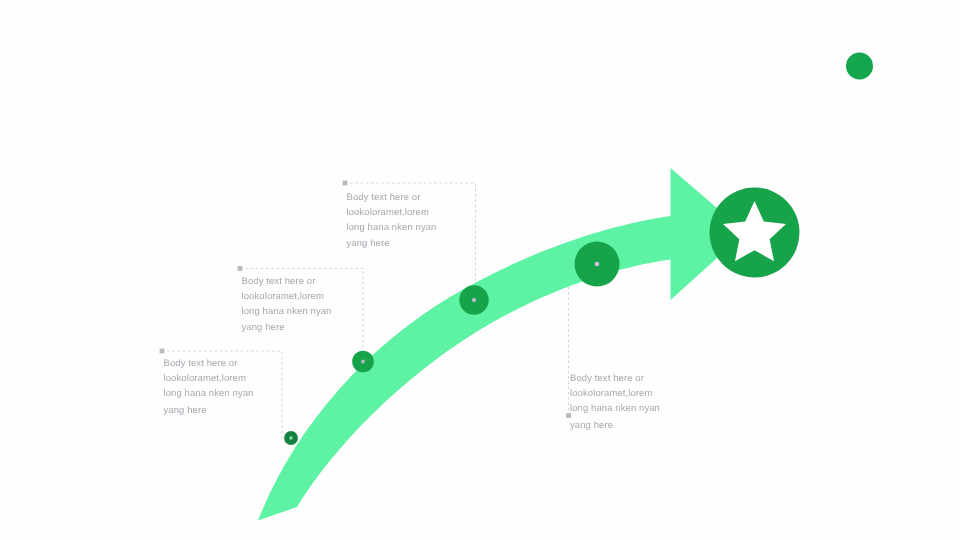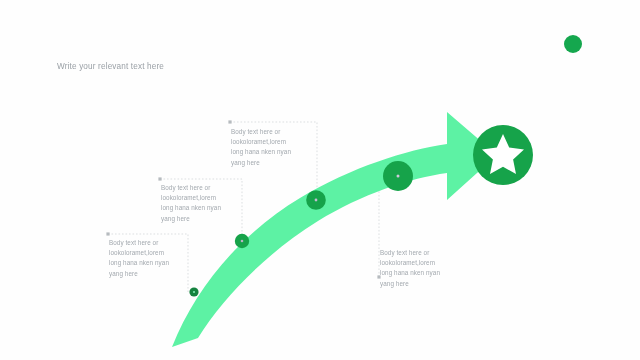--- a/index.html
+++ b/index.html
@@ -70,21 +70,20 @@
     height: 18px;
     border-radius: 50%;
     background: #15a74e;
   }
 </style>
 </head>
 <body>
 
 <div id="stage">
 
-  <div class="heading">Write your relevant text here</div>
 
   <div class="accent-dot"></div>
 
   <svg id="art" viewBox="0 0 640 360">
 
     <g fill="none" stroke="#cfd3d6" stroke-width="0.7" stroke-dasharray="1.6 1.9">
 
       <path d="M 108 234 L 188 234 L 188 292"></path>
 
       <path d="M 160 179 L 242 179 L 242 240"></path>

